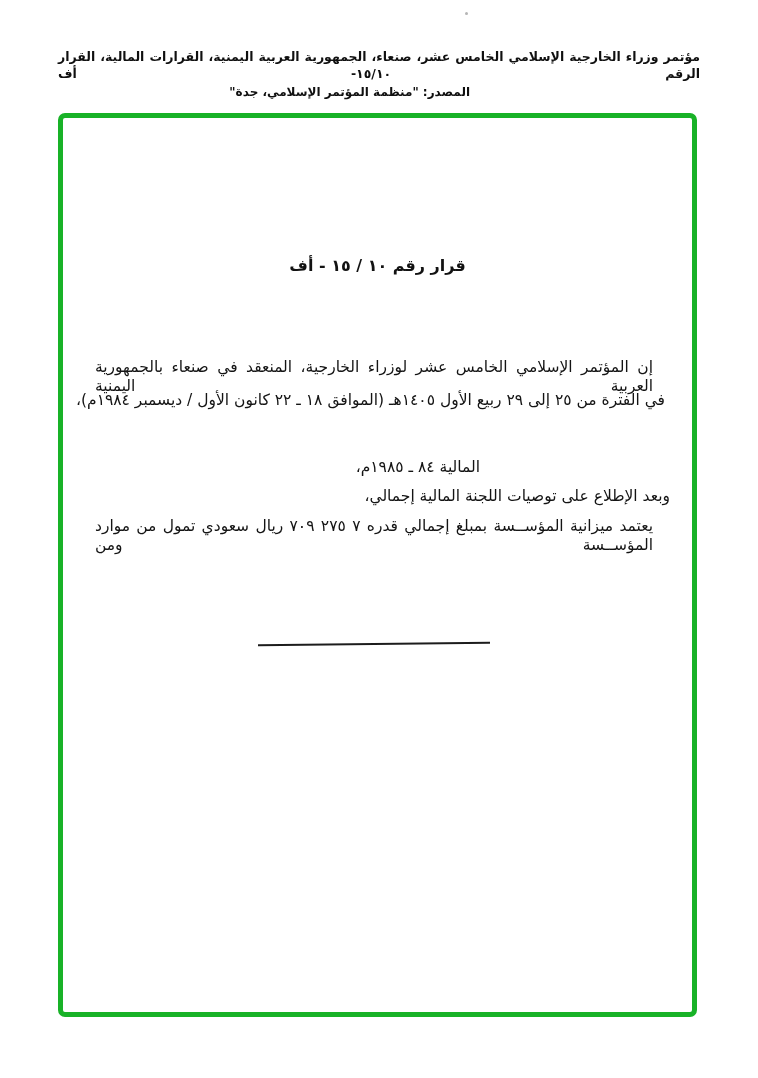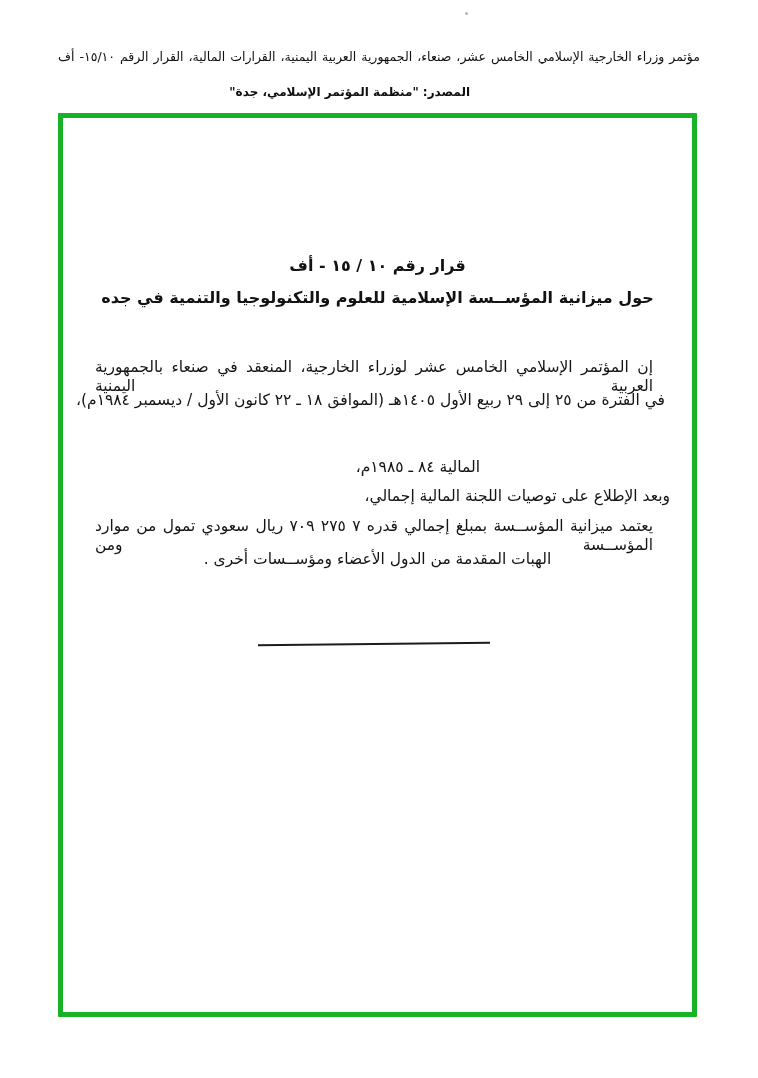--- a/index.html
+++ b/index.html
@@ -13,37 +13,37 @@
   }
   .speck{
     position:absolute;left:465px;top:12px;
     width:3px;height:3px;border-radius:50%;
     background:#b5b5b5;
   }
   
   .hdr1{
     position:absolute;left:58px;top:49px;width:642px;
     direction:rtl;
-    font-size:12.5px;font-weight:normal;line-height:1.35;
+    font-size:12.5px;font-weight:bold;line-height:1.35;
     text-align:justify;text-align-last:justify;
     color:#101010;
   }
   .hdr2{
     position:absolute;top:85px;right:288px;
     direction:rtl;white-space:nowrap;
     font-size:12px;font-weight:bold;
     color:#101010;
   }
   
   .frame{
     position:absolute;left:58px;top:113px;
     width:639px;height:904px;
     box-sizing:border-box;
     border:5px solid #18b227;
-    border-radius:1px;
+    border-radius:7px;
     background:transparent;
   }
   .frame > div{position:absolute;direction:rtl;line-height:1.25;}
   
   .t{
     left:0;right:0;text-align:center;
     font-weight:bold;font-size:16px;color:#121212;
   }
   
   .j{
@@ -71,31 +71,29 @@
 
 <div class="speck"></div>
 
 <div class="hdr1">مؤتمر وزراء الخارجية الإسلامي الخامس عشر، صنعاء، الجمهورية العربية اليمنية، القرارات المالية، القرار الرقم ‪١٥/١٠- أف‬</div>
 <div class="hdr2">المصدر:  "منظمة المؤتمر الإسلامي، جدة"</div>
 
 <div class="frame" style="border-color: rgb(24, 178, 39);">
 
   <div class="t" style="top:138px">قرار رقم ‪١٠ / ١٥ - أف‬</div>
 
-  <div class="t" style="top:170px">حول ميزانية المؤســسة الإسلامية للعلوم والتكنولوجيا والتنمية في جده</div>
 
 
   <div class="j" style="top:240px">إن المؤتمر الإسلامي الخامس عشر لوزراء الخارجية، المنعقد في صنعاء بالجمهورية العربية اليمنية</div>
 
   <div class="r" style="top:273px;right:27px">في الفترة من ٢٥ إلى ٢٩ ربيع الأول ١٤٠٥هـ (الموافق ١٨ ـ ٢٢ كانون الأول / ديسمبر ١٩٨٤م)،</div>
 
 
   <div class="r" style="top:340px;right:212px">المالية ٨٤ ـ ١٩٨٥م،</div>
 
   <div class="r" style="top:369px;right:22px">وبعد الإطلاع على توصيات اللجنة المالية إجمالي،</div>
 
   <div class="j" style="top:399px">يعتمد ميزانية المؤســسة بمبلغ إجمالي قدره ‪٧ ٢٧٥ ٧٠٩‬ ريال سعودي تمول من موارد المؤســسة ومن</div>
 
-  <div class="c" style="top:432px">الهبات المقدمة من الدول الأعضاء ومؤســسات أخرى .</div>
 
   <div class="rule" style="top:525px"></div>
 
 </div>
 
 </body></html>

